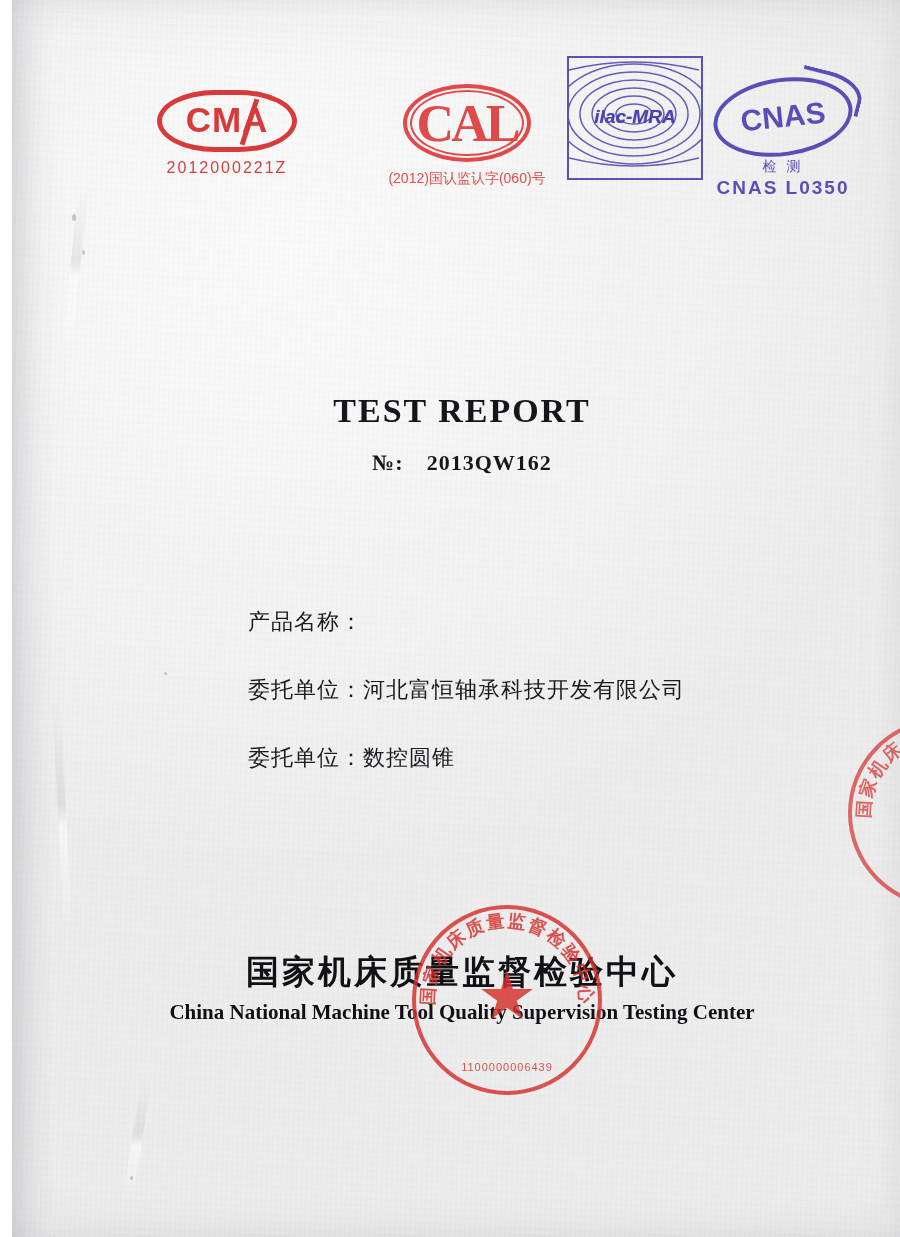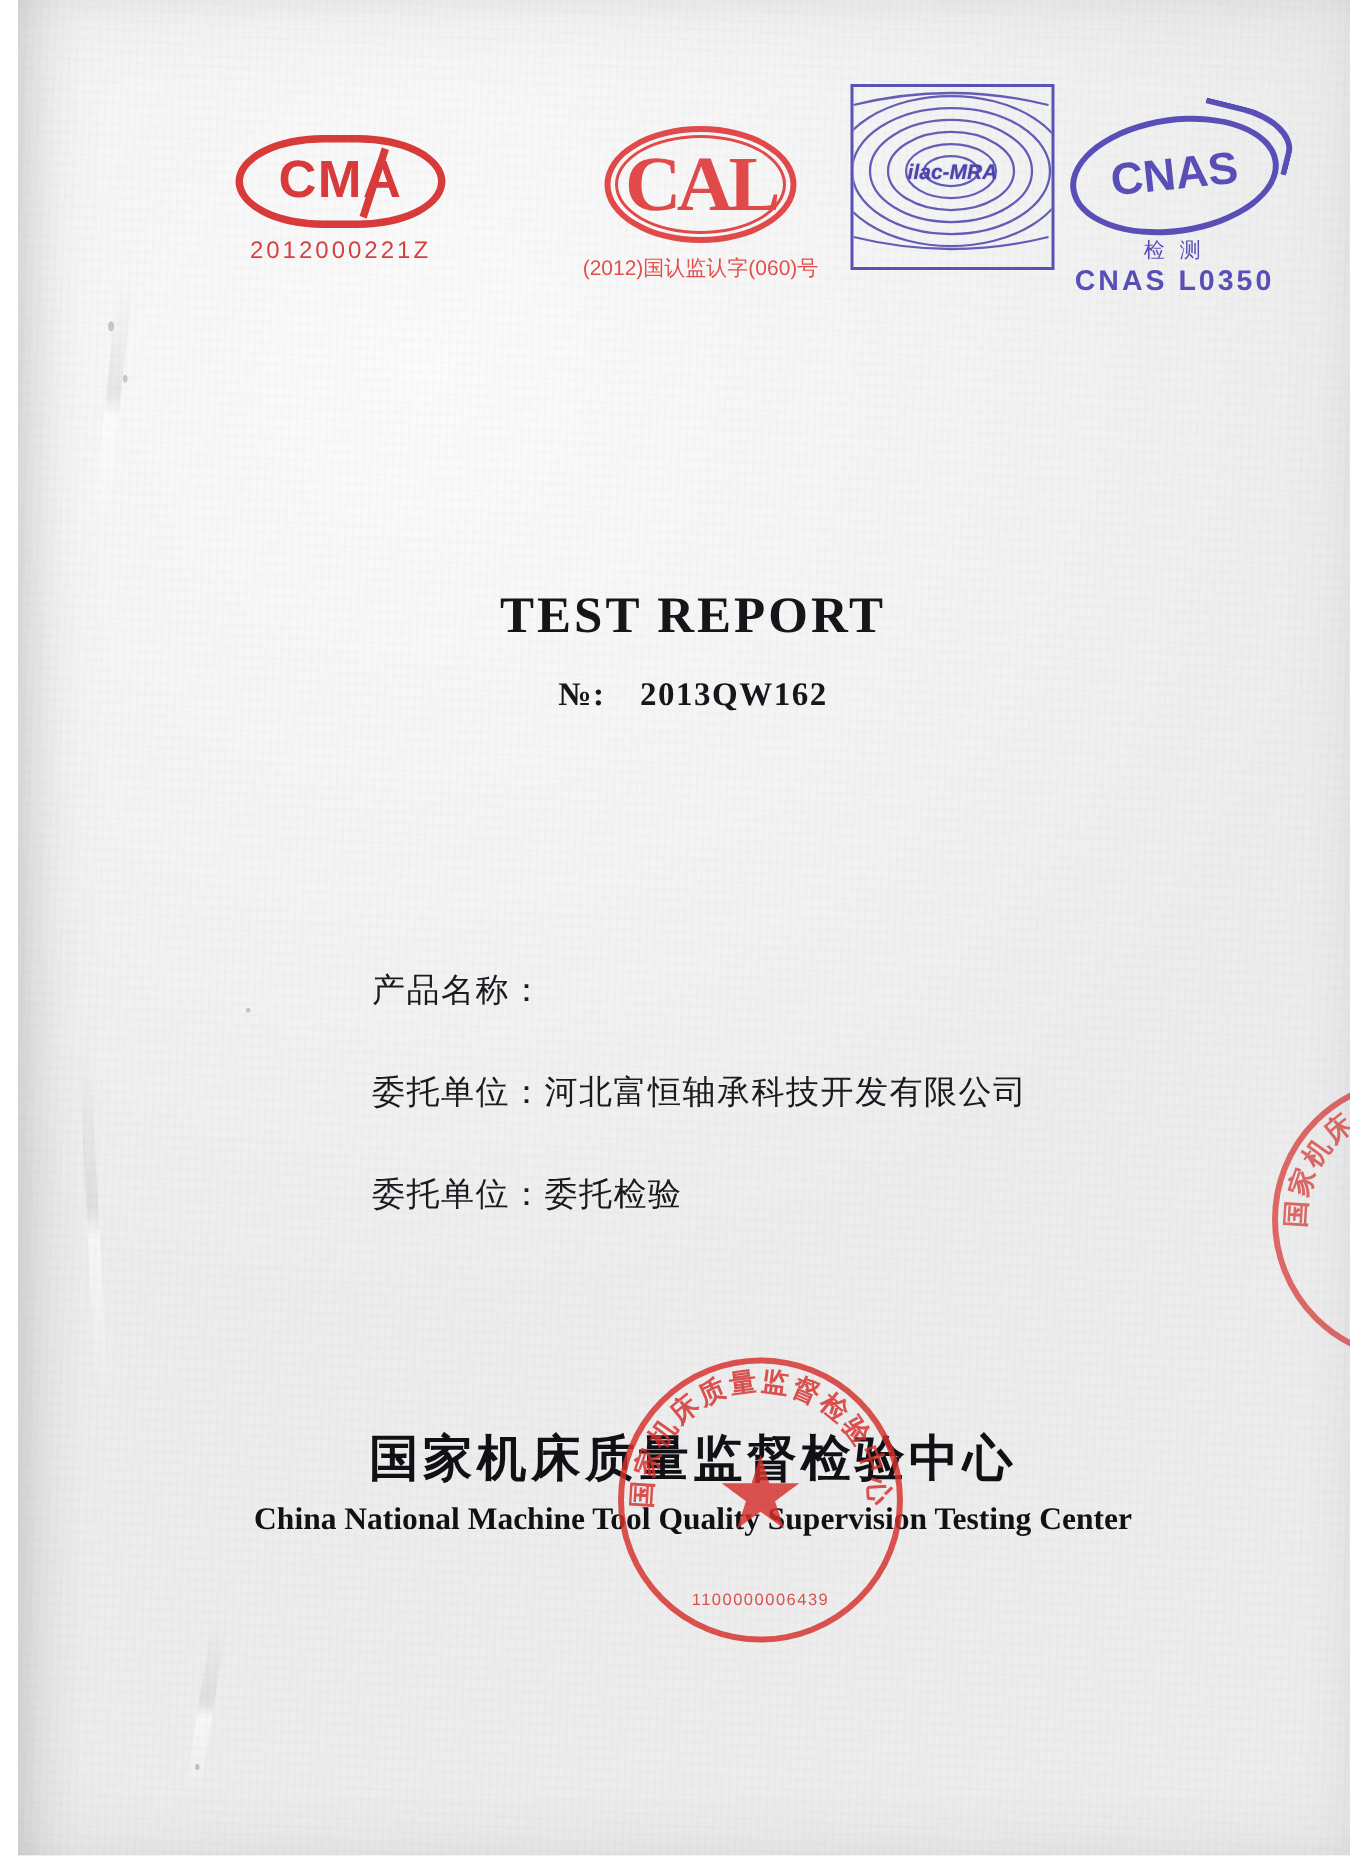--- a/index.html
+++ b/index.html
@@ -171,21 +171,21 @@
   }
   .ilac-text {
     position: absolute;
     left: 0;
     right: 0;
     top: 48px;
     text-align: center;
     font-family: "Liberation Sans", sans-serif;
     font-style: italic;
     font-weight: bold;
-    font-size: 14px;
+    font-size: 19px;
     color: #4c43ad;
     letter-spacing: 0px;
     text-shadow: 0 0 1px rgba(76,67,173,0.6);
   }
 
   
   .cnas { left: 676px; top: 38px; width: 190px; }
   .cnas-oval {
     position: relative;
     width: 140px;
@@ -271,21 +271,21 @@
     font-weight: bold;
     font-size: 22px;
     letter-spacing: 1px;
     color: #17171b;
   }
 
   
   .fields {
     position: absolute;
     left: 236px;
-    top: 645px;
+    top: 607px;
     width: 560px;
   }
   .field {
     display: flex;
     align-items: baseline;
     margin-bottom: 38px;
     font-family: "Liberation Serif", serif;
     font-size: 22px;
     color: #1a1a1f;
     letter-spacing: 1px;
@@ -429,21 +429,21 @@
   <div class="fields">
     <div class="field">
       <span class="lbl">产品名称：</span>
     </div>
     <div class="field">
       <span class="lbl">委托单位：</span>
       <span class="val">河北富恒轴承科技开发有限公司</span>
     </div>
     <div class="field">
       <span class="lbl">委托单位：</span>
-      <span class="val">委托检验</span>
+      <span class="val">数控圆锥</span>
     </div>
   </div>
 
   <div class="org-cn">国家机床质量监督检验中心</div>
   <div class="org-en">China National Machine Tool Quality Supervision Testing Center</div>
 
   <div class="seal seal-main">
     <div class="circle"></div>
     <div class="star"></div>
     <svg viewBox="0 0 190 190" aria-hidden="true">

